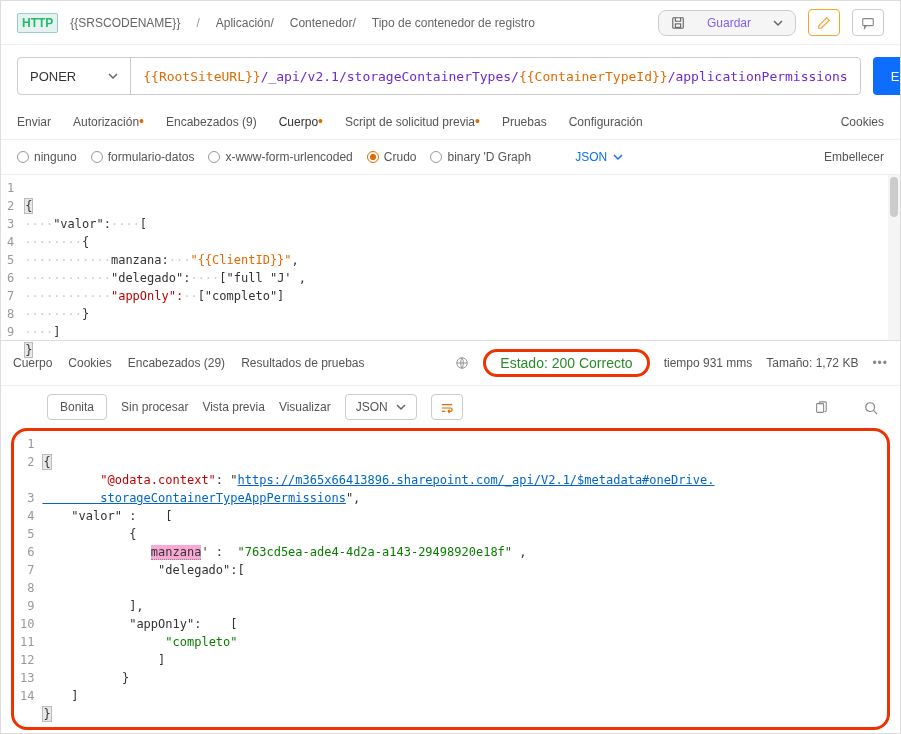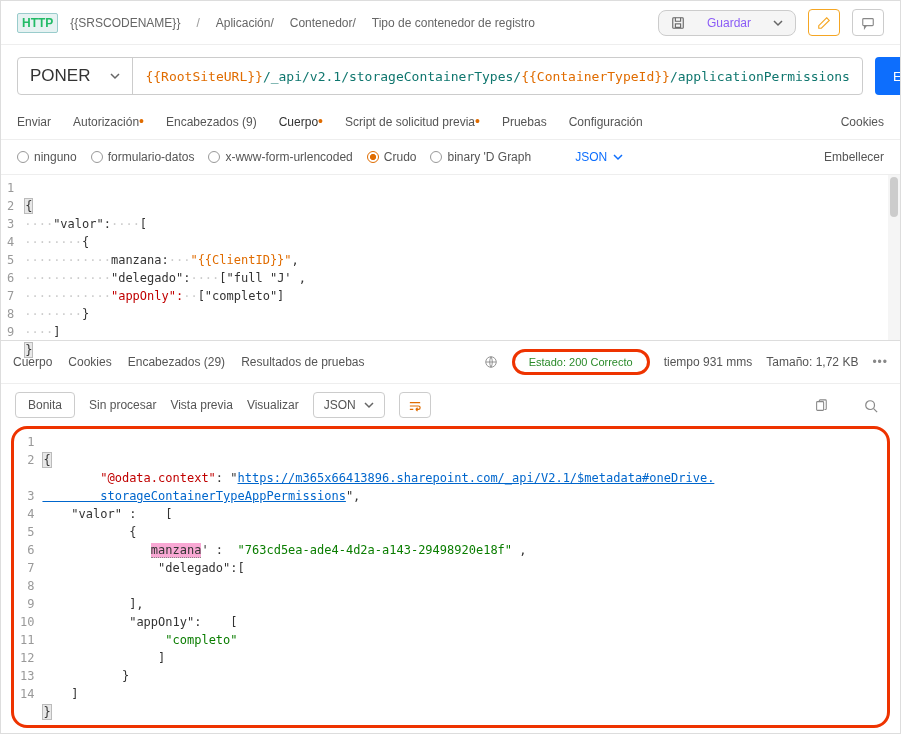--- a/index.html
+++ b/index.html
@@ -8,24 +8,24 @@
   .header { display: flex; align-items: center; padding: 8px 16px; gap: 12px; border-bottom: 1px solid #eee; }
   .http-badge { background: #e6f2f2; color: #2b6; font-size: 12px; font-weight: bold; padding: 2px 4px; border-radius: 2px; border: 1px solid #9cc; }
   .breadcrumb { display: flex; gap: 16px; align-items: center; flex: 1; }
   .breadcrumb span { color: #666; font-size: 12px; }
   .breadcrumb .sep { color: #999; }
   .save-btn { display: flex; align-items: center; gap: 22px; border: 1px solid #ccc; background: #f5f5f5; padding: 5px 12px; border-radius: 8px; cursor: pointer; font-size: 12px; color: #8b5cf6; }
   .icon-btn { border: 1px solid #ccc; background: #fff; padding: 5px 8px; border-radius: 4px; cursor: pointer; }
   
   .url-row { display: flex; gap: 12px; padding: 12px 16px; align-items: center; }
   .method-url-group { display: flex; align-items: center; border: 1px solid #ccc; border-radius: 4px; flex: 1; height: 38px; }
-  .method-select { display: flex; align-items: center; gap: 20px; padding: 0 12px; font-size: 17px; color: #333; border-right: 1px solid #ccc; height: 100%; cursor: pointer; font-weight: 500; }
+  .method-select { display: flex; align-items: center; gap: 32px; padding: 0 12px; font-size: 13px; color: #333; border-right: 1px solid #ccc; height: 100%; cursor: pointer; font-weight: 500; }
   .url-input { flex: 1; padding: 0 12px; font-size: 13px; font-family: monospace; display: flex; align-items: center; white-space: nowrap; overflow: hidden; }
   .url-input .var { color: #e06c00; }
-  .url-input .path { color: #0f766e; }
+  .url-input .path { color: #6d28d9; }
   .send-btn { display: flex; align-items: center; background: #0d6efd; color: #fff; border: none; border-radius: 4px; height: 38px; cursor: pointer; font-size: 13px; }
   .send-btn .label { padding: 0 18px; }
   
   .tabs { display: flex; gap: 22px; padding: 8px 16px 10px; align-items: center; font-size: 12px; color: #555; border-bottom: 1px solid #eee; }
   .tabs .tab { cursor: pointer; position: relative; }
   .tabs .tab.active { color: #333; }
   .tabs .tab .dot { color: #e06c00; font-size: 14px; line-height: 0; }
   .tabs .cookies-link { margin-left: auto; color: #555; cursor: pointer; }
   
   .body-options { display: flex; align-items: center; gap: 14px; padding: 10px 16px 10px; font-size: 12px; color: #555; border-bottom: 1px solid #eee; }
@@ -44,25 +44,25 @@
   .code .qkey { color: #c00000; }
   .code .orange { color: #e06c00; }
   .scrollbar-v { width: 12px; background: #f5f5f5; display: flex; flex-direction: column; justify-content: flex-start; }
   .scroll-thumb { background: #ccc; border-radius: 6px; margin: 2px; height: 40px; }
   
   .response-tabs { display: flex; gap: 16px; padding: 8px 12px; align-items: center; font-size: 12px; color: #555; border-bottom: 1px solid #eee; }
   .response-tabs .rtab { cursor: pointer; }
   .response-tabs .rtab.active { font-weight: 500; }
   .status-group { margin-left: auto; display: flex; align-items: center; gap: 14px; }
   .status-oval { border: 3px solid #e30; border-radius: 20px; padding: 3px 14px; }
-  .status-text { color: #2a8a2a; font-size: 11px; text-align: right; }
+  .status-text { color: #2a8a2a; font-size: 14px; text-align: right; }
   .save-example { display: flex; align-items: center; gap: 5px; cursor: pointer; }
   .more-dots { letter-spacing: 1px; cursor: pointer; color: #888; }
   
-  .response-controls { display: flex; gap: 14px; padding: 8px 14px; align-items: center; font-size: 12px; color: #555; }
+  .response-controls { display: flex; gap: 14px; padding: 8px 14px; align-items: center; font-size: 12px; color: #555; margin-left: 32px; }
   .response-controls .pill { border: 1px solid #ccc; padding: 5px 12px; border-radius: 4px; cursor: pointer; }
   .response-controls .icn { margin-left: auto; padding: 4px 8px; cursor: pointer; color: #888; }
   .response-controls .json-dd { display: flex; align-items: center; gap: 8px; border: 1px solid #ccc; padding: 5px 10px; border-radius: 4px; cursor: pointer; }
   .response-controls .wrap-toggle { border: 1px solid #ccc; padding: 5px 8px; border-radius: 4px; cursor: pointer; color: #e06c00; }
   
   .response-body-wrap { border: 3px solid #e30; border-radius: 16px; margin: 0 10px 10px 10px; overflow: hidden; }
   .response-body { display: flex; }
   .rgutter { color: #999; font-family: monospace; font-size: 12px; text-align: right; padding: 4px 8px 4px 6px; user-select: none; line-height: 18px; }
   .rcode { flex: 1; font-family: monospace; font-size: 12px; padding: 4px 0; line-height: 18px; white-space: pre; }
   .rcode .brace { background: #e8e8e8; border: 1px solid #bbb; }

